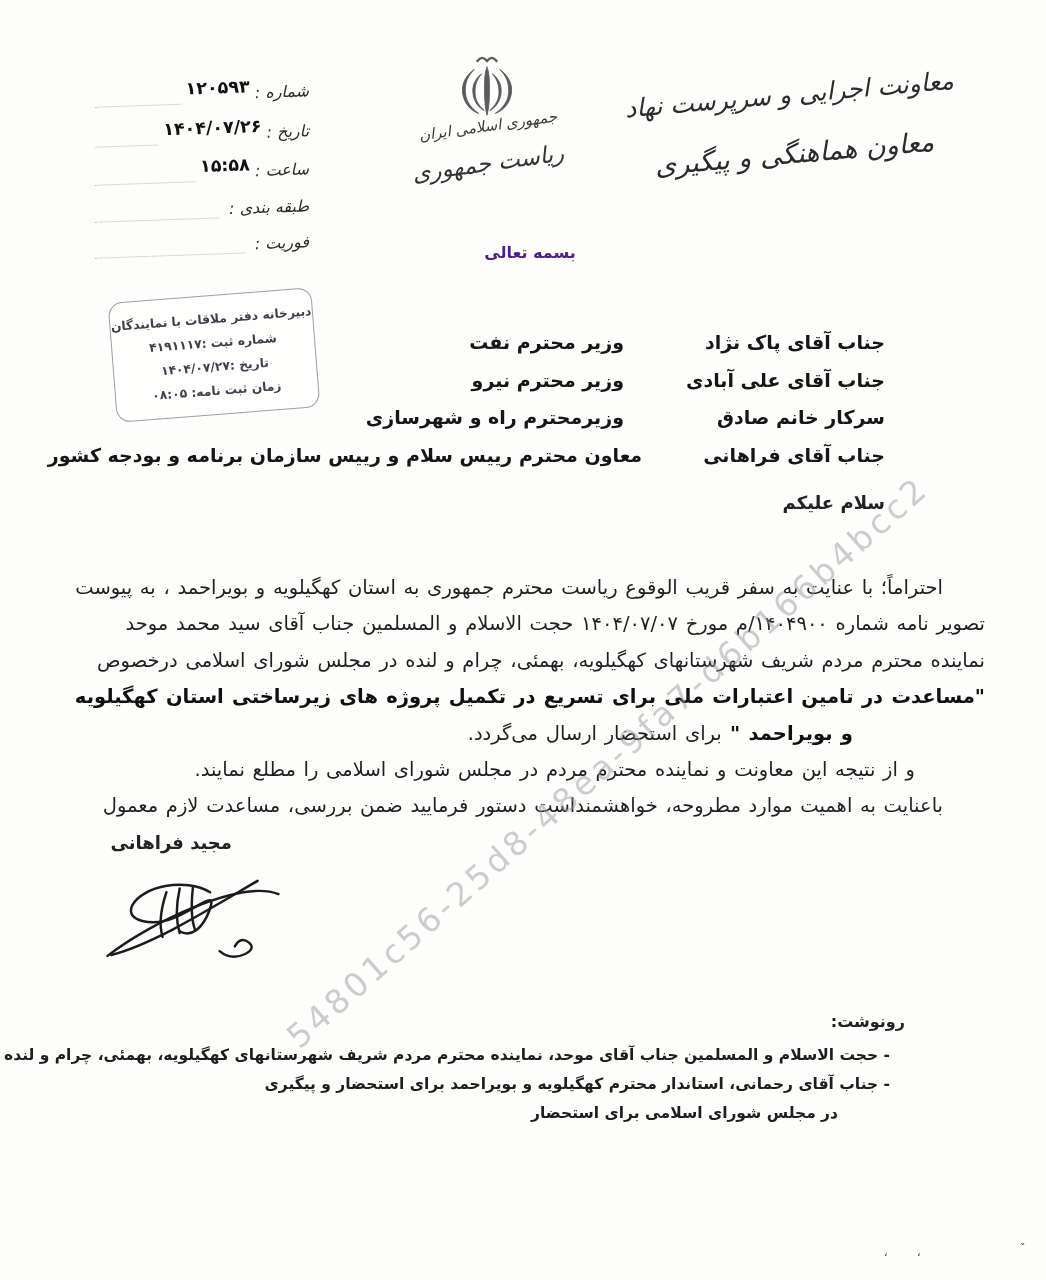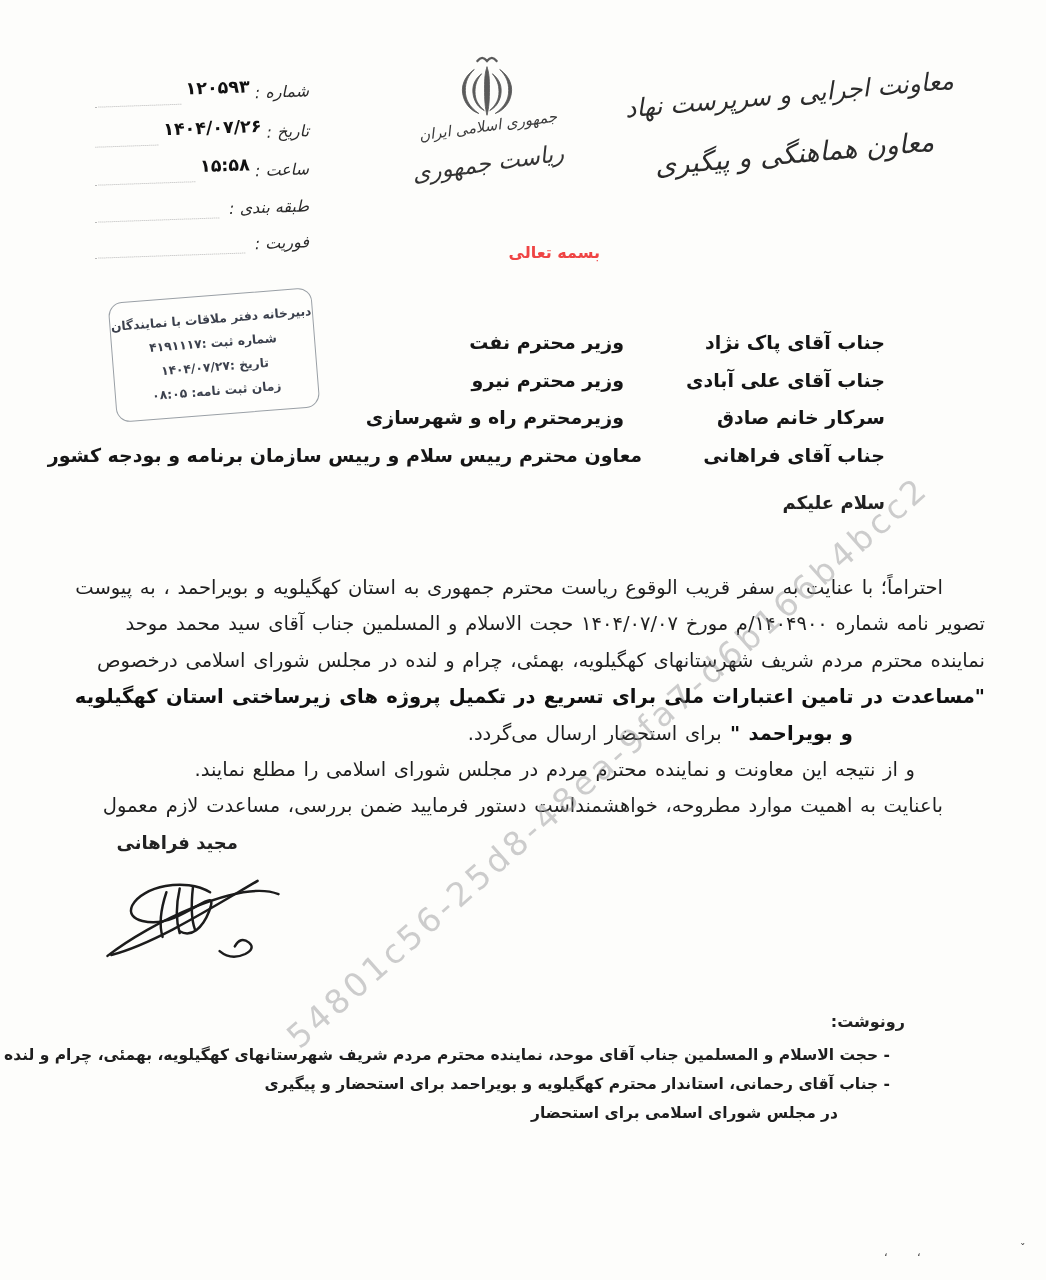--- a/index.html
+++ b/index.html
@@ -15,22 +15,22 @@
   }
   .m-label{font-size:16px;font-style:italic;color:#2a2a2a;white-space:nowrap;}
   .m-value{font-size:17.5px;font-weight:bold;color:#111;position:relative;top:-6px;white-space:nowrap;letter-spacing:1px;}
   .m-dots{flex:1;border-bottom:1.6px dotted #b9b9b9;height:14px;min-width:18px;}
   
   .emblem{position:absolute;left:452px;top:54px;width:70px;height:70px;}
   .org1{position:absolute;left:402px;top:117px;width:172px;text-align:center;
         font-size:15px;font-style:italic;color:#3a3a3a;transform:rotate(-8deg);white-space:nowrap;}
   .org2{position:absolute;left:398px;top:150px;width:180px;text-align:center;
         font-size:23px;font-style:italic;color:#333;transform:rotate(-8deg);white-space:nowrap;}
-  .bismillah{position:absolute;left:460px;top:243px;width:140px;text-align:right;
-        font-size:16px;font-weight:bold;color:#ef4444;}
+  .bismillah{position:absolute;left:460px;top:243px;width:140px;text-align:center;
+        font-size:16px;font-weight:bold;color:#4c1d95;}
   
   .script-block{position:absolute;left:612px;top:66px;width:360px;text-align:center;
         transform:rotate(-5deg);color:#2b2b2b;direction:rtl;}
   .script-l1{font-size:25px;font-style:italic;line-height:58px;white-space:nowrap;}
   .script-l2{font-size:27px;font-style:italic;line-height:60px;white-space:nowrap;}
   
   .stamp{
     position:absolute;left:112px;top:295px;width:202px;height:118px;
     border:1.6px solid #9aa0a6;border-radius:14px;transform:rotate(-4.5deg);
     display:flex;flex-direction:column;justify-content:center;
@@ -43,21 +43,21 @@
   .r-row{display:flex;direction:rtl;height:37.5px;align-items:flex-start;}
   .r-name{width:200px;font-size:19px;font-weight:bold;color:#161616;white-space:nowrap;}
   .r-title{margin-right:61px;font-size:19px;font-weight:bold;color:#161616;white-space:nowrap;}
   
   .salutation{position:absolute;right:161px;top:492px;font-size:18px;font-weight:bold;direction:rtl;}
   .body-block{position:absolute;right:61px;left:69px;top:529px;direction:rtl;margin-top:41px;}
   .body-line{font-size:19.5px;line-height:36.4px;text-align:right;color:#1f1f1f;
              white-space:nowrap;word-spacing:1.5px;}
   .body-line b{font-weight:bold;color:#101010;}
   
-  .sig-name{position:absolute;left:122px;top:832px;width:116px;text-align:center;
+  .sig-name{position:absolute;left:116px;top:832px;width:116px;text-align:center;
             font-size:18px;font-weight:bold;direction:rtl;white-space:nowrap;}
   .sig-scribble{position:absolute;left:98px;top:862px;width:190px;height:108px;}
   
   .watermark{
     position:absolute;left:292px;top:1022px;transform:rotate(-41.5deg);
     transform-origin:0 50%;font-size:33px;letter-spacing:4px;
     color:rgba(150,150,152,.48);white-space:nowrap;font-weight:400;
   }
   
   .cc-label{position:absolute;right:141px;top:1012px;font-size:16px;font-weight:bold;direction:rtl;}

